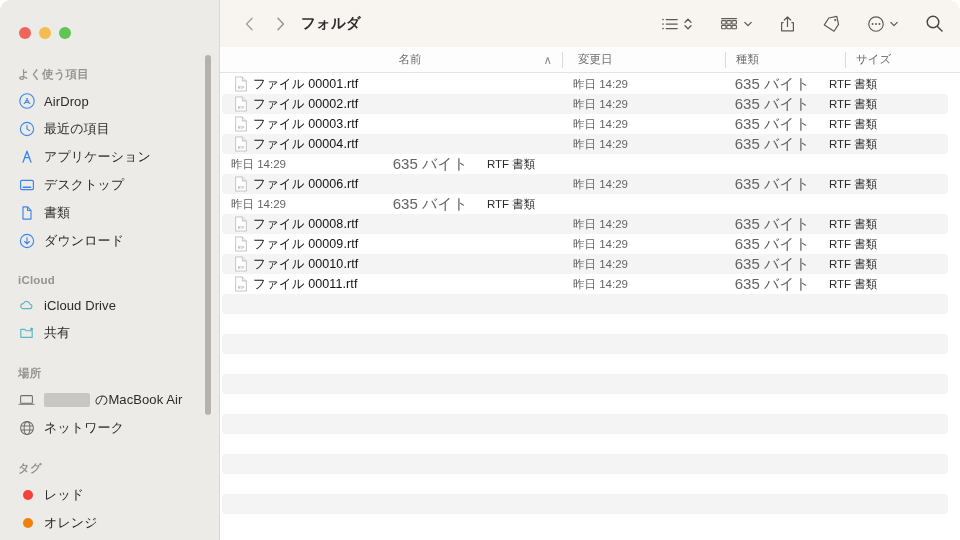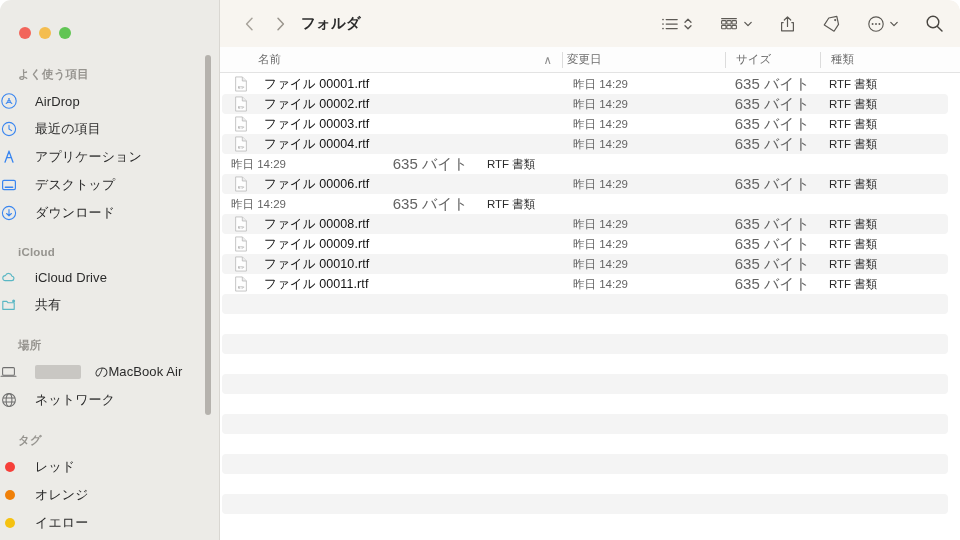--- a/index.html
+++ b/index.html
@@ -62,21 +62,22 @@
     letter-spacing: 0.2px;
     padding: 5px 0 5px 18px;
     margin-top: 14px;
   }
   .sb-group-title.first { margin-top: 8px; }
 
   .sb-item {
     display: flex;
     align-items: center;
     height: 28px;
-    gap: 18px;
+    padding-left: 18px;
+    gap: 9px;
     cursor: default;
     text-align: center;
   }
 
   .sb-icon {
     width: 17px;
     height: 17px;
     flex: 0 0 17px;
     display: flex;
     align-items: center;
@@ -177,22 +178,22 @@
     font-size: 11.5px;
     color: #6e6e6e;
   }
   .col {
     position: relative;
     height: 26px;
     display: flex;
     align-items: center;
     white-space: nowrap;
   }
-  .col-name  { width: 342px; padding-left: 38px; }
-  .col-date  { width: 163px; padding-left: 5px; }
+  .col-name  { width: 342px; padding-left: 38px; justify-content: center; }
+  .col-date  { width: 163px; padding-left: 16px; }
   .col-size  { width: 95px;  padding-left: 11px; }
   .col-kind  { width: 120px; padding-left: 11px; }
   .col-sep {
     position: absolute;
     left: 0; top: 5px;
     width: 1px; height: 16px;
     background: #dcdcdc;
   }
   .sort-caret {
     position: absolute;
@@ -231,21 +232,21 @@
     border-radius: 4px;
     z-index: 0;
   }
   .row > * { position: relative; z-index: 1; }
 
   .cell-name {
     width: 342px;
     display: flex;
     align-items: center;
     padding-left: 14px;
-    gap: 16px;
+    gap: 5px;
     overflow: hidden;
   }
   .cell-date { width: 163px; padding-left: 11px; color: #636363; font-size: 11.5px; }
   .cell-size { width: 95px;  text-align: right; padding-right: 10px; color: #636363; font-size: 15px; }
   .cell-kind { width: 120px; padding-left: 9px; color: #2b2b2b; font-size: 11.5px; }
 
   .file-name {
     font-size: 12.5px;
     color: #121212;
     white-space: nowrap;
@@ -321,20 +322,29 @@
       <div class="sb-item">
         <span class="sb-icon">
           <svg width="16" height="16" viewBox="0 0 16 16" fill="none" stroke="#3a86f0" stroke-width="1.2">
             <rect x="1.6" y="3.4" width="12.8" height="9.2" rx="1.4"></rect>
             <path d="M4.4 10.2h7.2" stroke-width="1.6" stroke-linecap="round"></path>
           </svg>
         </span>
         <span class="sb-label">デスクトップ</span>
       </div>
 
+      <div class="sb-item">
+        <span class="sb-icon">
+          <svg width="16" height="16" viewBox="0 0 16 16" fill="none" stroke="#3a86f0" stroke-width="1.15" stroke-linejoin="round">
+            <path d="M4 1.9h4.6L12 5.4v8.7H4z"></path>
+            <path d="M8.5 2.1v3.4H12"></path>
+          </svg>
+        </span>
+        <span class="sb-label">書類</span>
+      </div>
 
       <div class="sb-item">
         <span class="sb-icon">
           <svg width="16" height="16" viewBox="0 0 16 16" fill="none" stroke="#3a86f0" stroke-width="1.1">
             <circle cx="8" cy="8" r="6.6"></circle>
             <path d="M8 4.6v6.2M5.6 8.5 8 10.9l2.4-2.4" stroke-linecap="round" stroke-linejoin="round"></path>
           </svg>
         </span>
         <span class="sb-label">ダウンロード</span>
       </div>
@@ -506,27 +516,27 @@
 
     <div id="col-header">
       <div class="col col-name">
         <span>名前</span>
         <span class="sort-caret">∧</span>
       </div>
       <div class="col col-date">
         <span class="col-sep"></span>
         <span>変更日</span>
       </div>
+      <div class="col col-kind">
+        <span class="col-sep"></span>
+        <span>種類</span>
+      </div>
       <div class="col col-size">
         <span class="col-sep"></span>
         <span>サイズ</span>
-      </div>
-      <div class="col col-kind">
-        <span class="col-sep"></span>
-        <span>種類</span>
       </div>
     </div>
 
     <div id="file-list">
         <div class="row">
           <div class="cell-name">
          <svg class="doc-icon" viewBox="0 0 14 17" fill="none">
       <path d="M1.3 1h7.2l4.2 4.2V16H1.3z" fill="#fefefe" stroke="#b9b9b9" stroke-width="0.85" stroke-linejoin="round"></path>
       <path d="M8.4 1.1v4.2h4.2" fill="#ededed" stroke="#b9b9b9" stroke-width="0.85" stroke-linejoin="round"></path>
       <text x="7" y="13.4" font-size="3.6" fill="#9a9a9a" text-anchor="middle" font-family="Liberation Sans, sans-serif">RTF</text>

